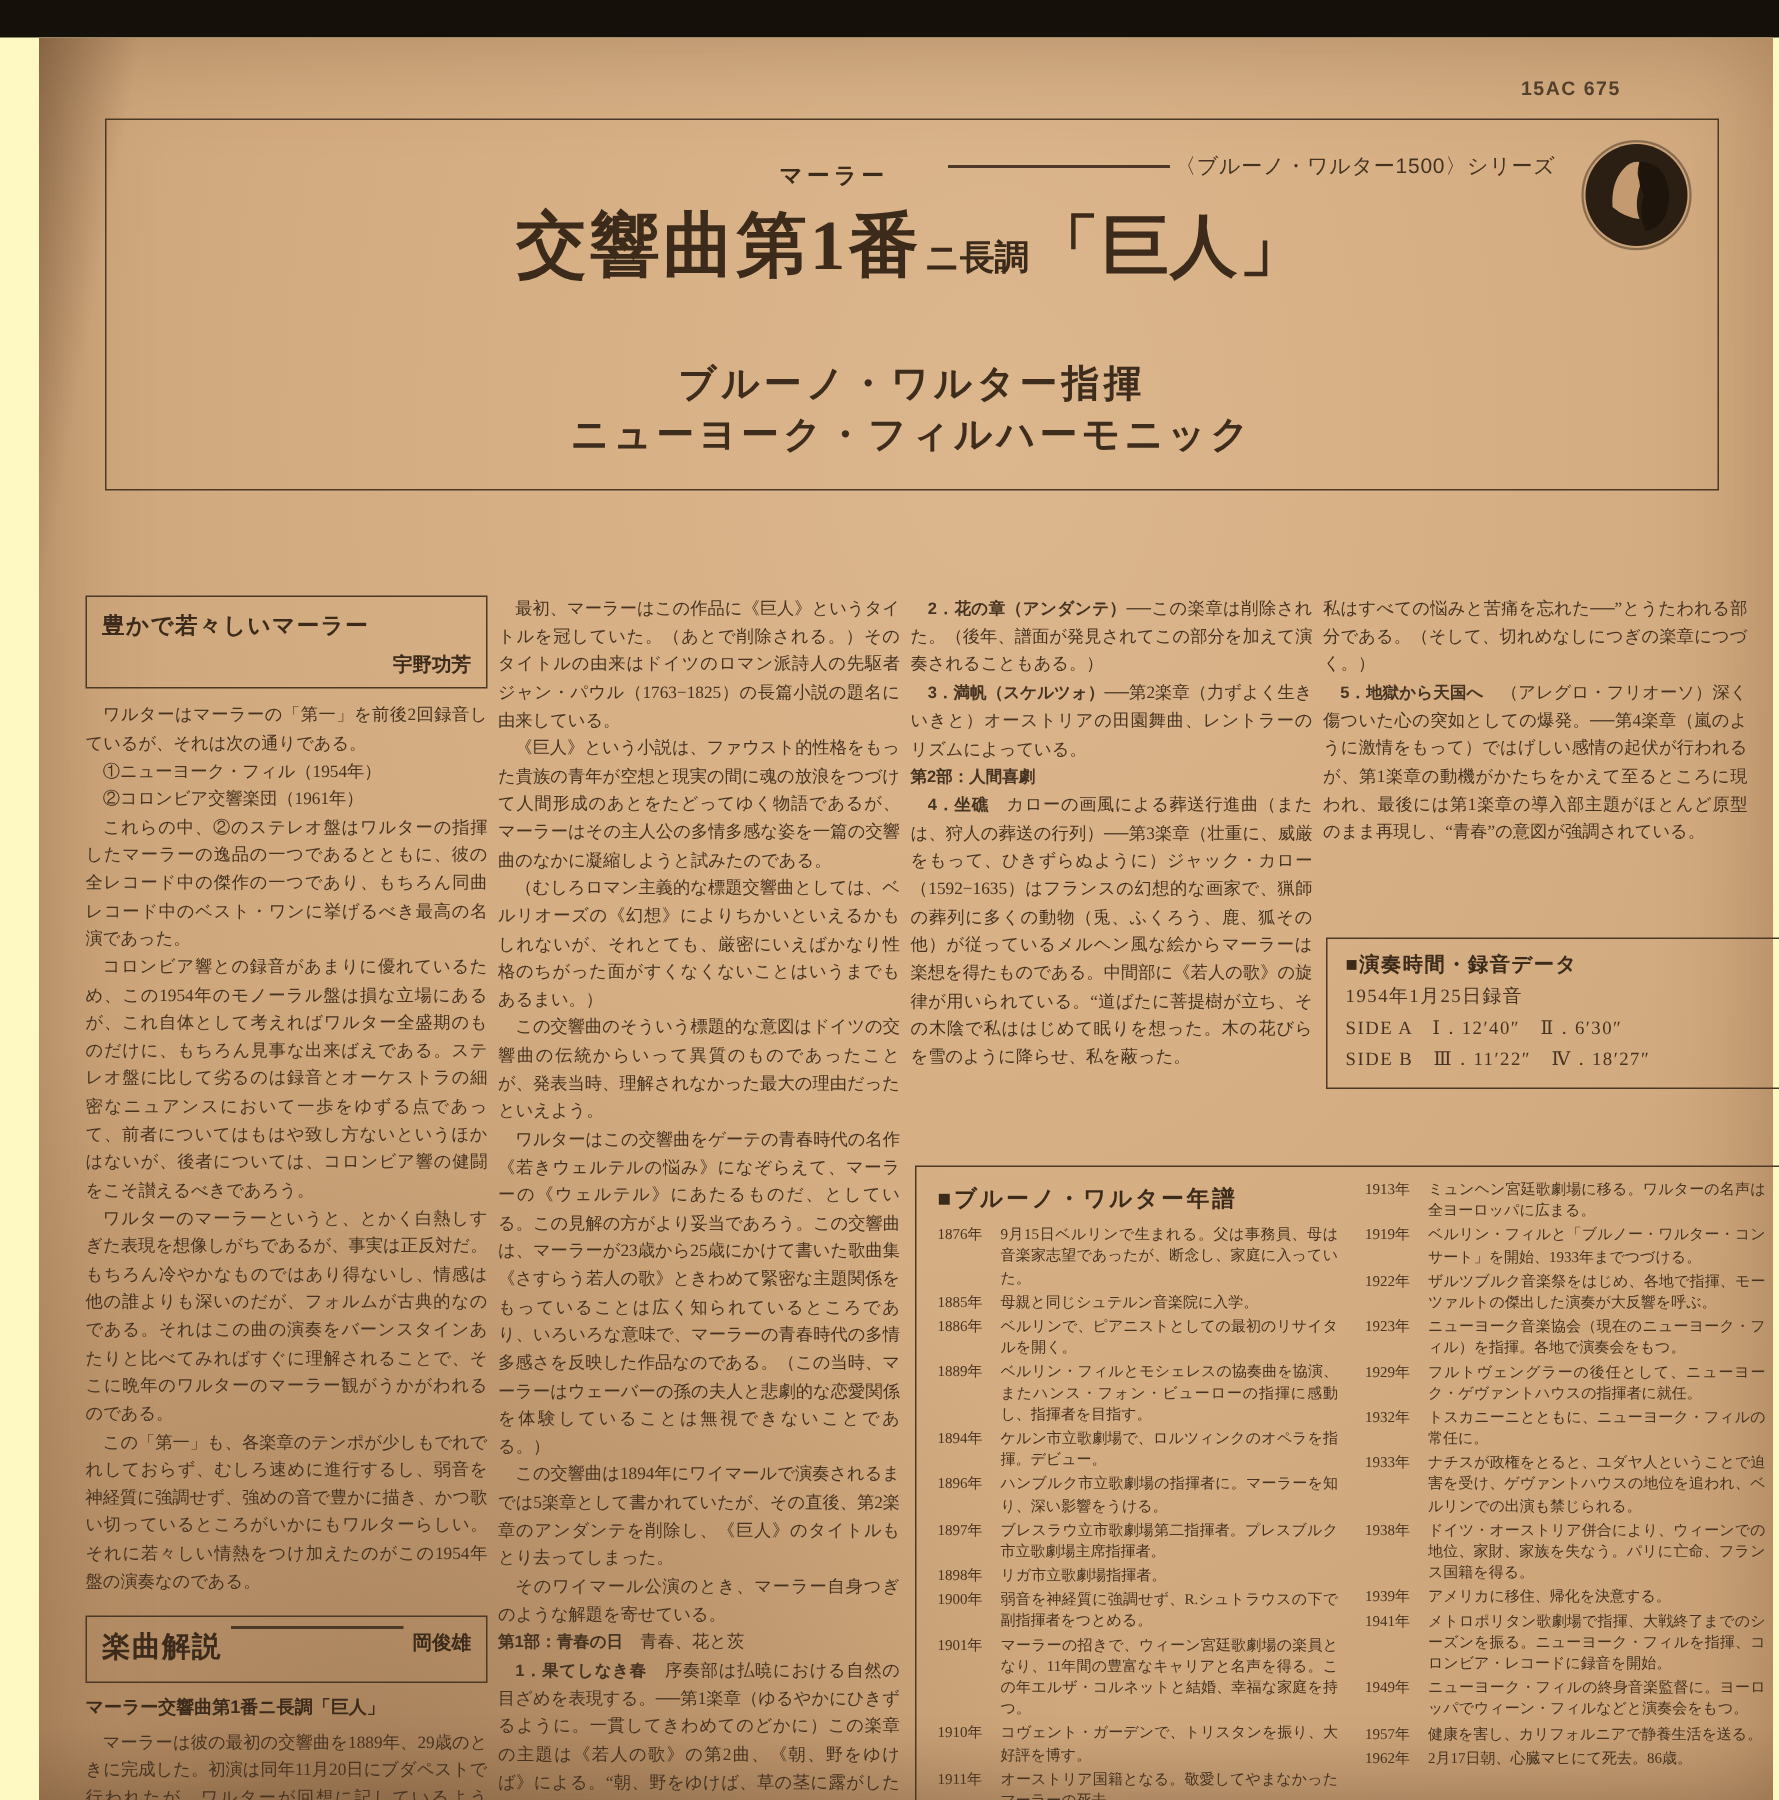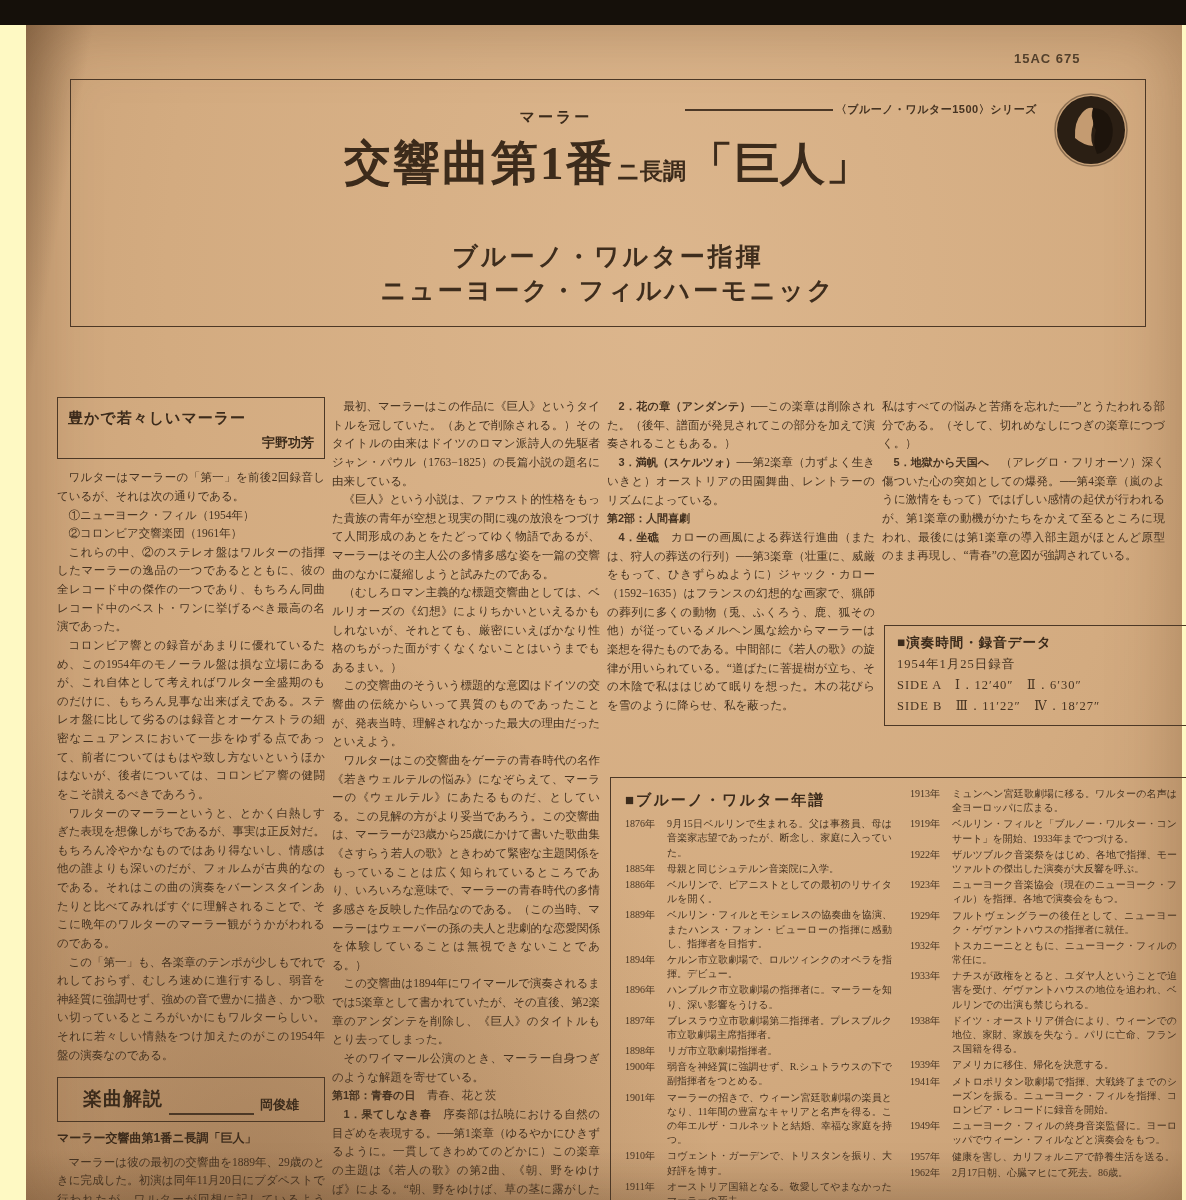--- a/index.html
+++ b/index.html
@@ -14,22 +14,22 @@
     box-shadow:inset 0 0 70px rgba(92,58,28,.35);}
   .sans{font-family:"Liberation Sans","DejaVu Sans",sans-serif;}
 
   .catalog{position:absolute;top:26px;left:1014px;font-family:"Liberation Sans","DejaVu Sans",sans-serif;
     font-weight:bold;font-size:13px;letter-spacing:1px;color:#53402c;}
 
   .header-box{position:absolute;left:70px;top:54px;width:1074px;height:246px;
     border:1.5px solid #4c3826;}
   .series{position:absolute;top:22px;right:108px;display:flex;align-items:center;gap:3px;}
   .series-rule{width:148px;height:2px;background:#4c3826;}
-  .series-label{font-family:"Liberation Sans","DejaVu Sans",sans-serif;font-weight:bold;
-    font-size:11px;color:#453322;letter-spacing:0.5px;}
+  .series-label{font-family:"Liberation Sans","DejaVu Sans",sans-serif;font-weight:normal;
+    font-size:14px;color:#453322;letter-spacing:0.5px;}
   .logo{position:absolute;top:12px;right:16px;width:76px;height:76px;}
   .title-row{position:absolute;left:0;right:0;top:52px;display:flex;justify-content:center;
     align-items:baseline;color:#3c2b1b;}
   .title-rel{position:relative;display:flex;align-items:baseline;}
   .title-ruby{position:absolute;top:-24px;left:212px;transform:translateX(-50%);
     font-family:"Liberation Sans","DejaVu Sans",sans-serif;font-weight:bold;
     font-size:15px;letter-spacing:3px;white-space:nowrap;}
   .title-main{font-size:47px;font-weight:bold;letter-spacing:2px;text-align:center;}
   .title-key{font-size:23px;font-weight:bold;margin:0 2px;}
   .title-sub{font-size:45px;font-weight:bold;letter-spacing:1px;}
@@ -43,21 +43,21 @@
   .para{margin:0;text-indent:1em;}
   .para.ni{text-indent:0;}
   .para b{font-family:"Liberation Sans","DejaVu Sans",sans-serif;font-size:11px;}
 
   .essay-box{border:1.5px solid #4c3826;padding:8px 10px 5px;margin-bottom:9px;}
   .essay-box .t{font-family:"Liberation Sans","DejaVu Sans",sans-serif;font-weight:bold;
     font-size:15px;letter-spacing:1px;color:#3c2b1b;}
   .essay-box .a{text-align:right;font-family:"Liberation Sans","DejaVu Sans",sans-serif;
     font-weight:bold;font-size:13px;margin-top:2px;color:#3c2b1b;}
 
-  .notes-box{border:1.5px solid #4c3826;padding:6px 25px;display:flex;align-items:flex-end;
+  .notes-box{border:1.5px solid #4c3826;padding:6px 10px;display:flex;align-items:flex-start;
     gap:6px;margin:13px 0 7px;}
   .notes-box .t{font-family:"Liberation Sans","DejaVu Sans",sans-serif;font-weight:bold;
     font-size:19px;white-space:nowrap;color:#3c2b1b;letter-spacing:1px;}
   .notes-box .leader{flex:1;height:2px;background:#4c3826;}
   .notes-box .a{font-family:"Liberation Sans","DejaVu Sans",sans-serif;font-weight:bold;
     font-size:13px;white-space:nowrap;color:#3c2b1b;}
   .subhead{font-family:"Liberation Sans","DejaVu Sans",sans-serif;font-weight:bold;
     font-size:12px;margin:0 0 4px;color:#3c2b1b;}
 
   .rec-box{position:absolute;left:884px;top:600px;width:278px;border:1.5px solid #4c3826;

